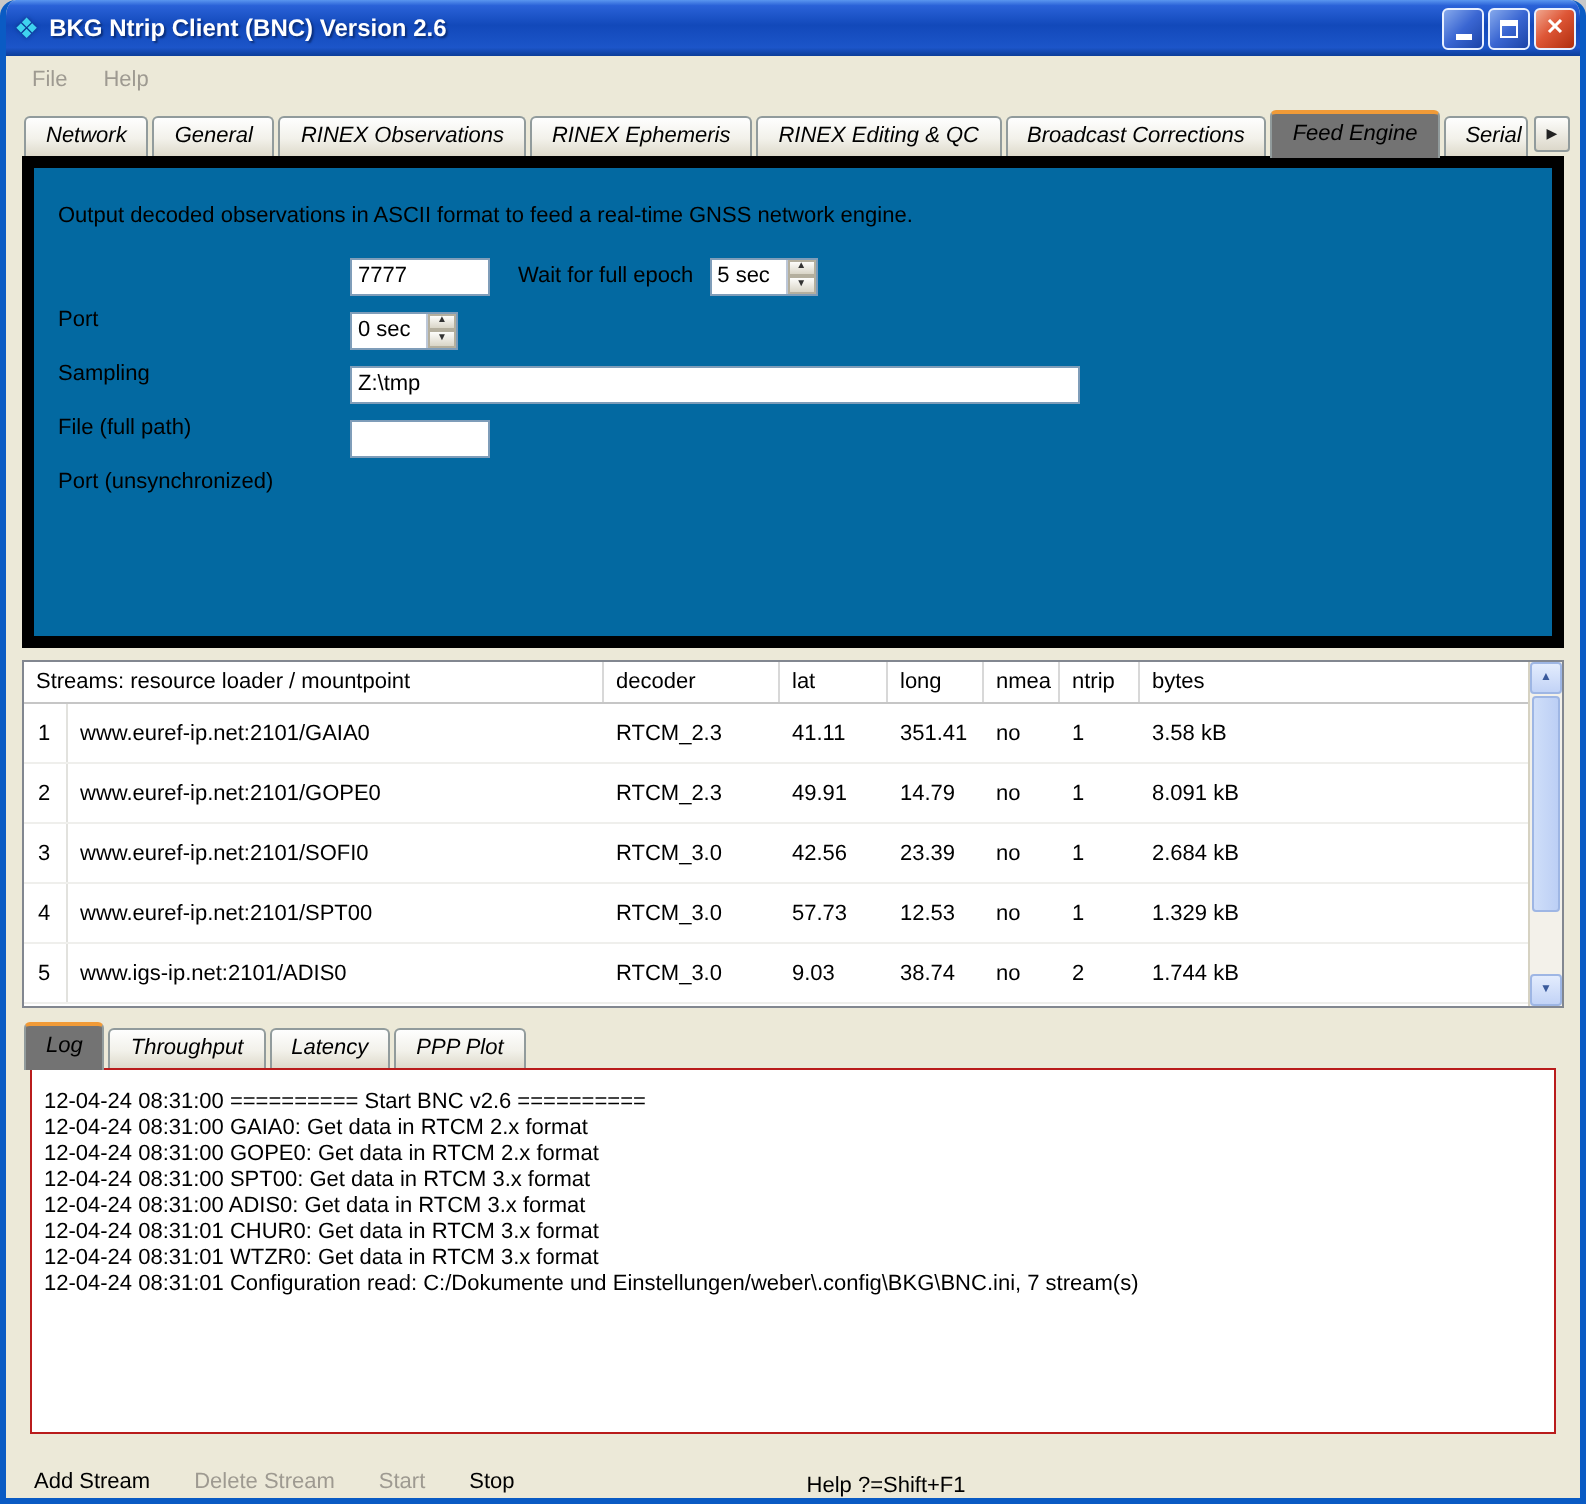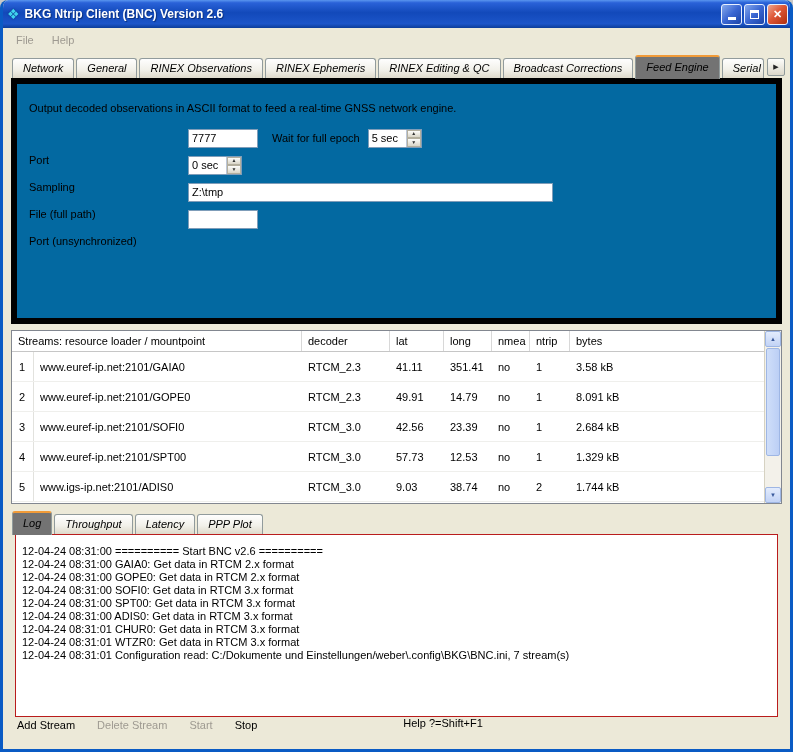--- a/index.html
+++ b/index.html
@@ -56,21 +56,21 @@
     background:linear-gradient(180deg,#fdfdfb,#dcd8ca);
     display:flex; align-items:center; justify-content:center; font-size:7px; color:#222; cursor:pointer;
   }
   
   .pane {
     margin:0 8px; border:6px solid #000000; background:#0369a1;
     height:246px; flex:0 0 246px; position:relative; z-index:1;
   }
   .pane-desc { padding:18px 12px 14px 12px; }
   .form-row { display:flex; align-items:center; margin:0 0 7px 12px; height:20px; }
-  .f-label { width:159px;margin-top:44px; }
+  .f-label { width:146px;margin-top:44px; }
   .f-label2 { margin:0 8px 0 14px; }
   .txt {
     height:19px; border:1px solid #7f9db9; background:#fff; font:11px "Liberation Sans",sans-serif;
     padding:1px 3px;
   }
   .w70 { width:70px; }
   .w365 { width:365px; }
   .spin { display:inline-flex; width:54px; height:19px; border:1px solid #7f9db9; background:#fff; }
   .spin-val { flex:1; padding:2px 3px; }
   .spin-btns { width:15px; display:flex; flex-direction:column; border-left:1px solid #bcc7d8; }
@@ -101,21 +101,21 @@
               background:linear-gradient(90deg,#cfdef9,#bccff5); border:1px solid #9eb6e4; border-radius:2px;
               cursor:grab; }
   
   .btabbar { display:flex; align-items:flex-end; height:30px; flex:0 0 30px; padding:0 0 0 9px;
              position:relative; z-index:2; }
   
   .logbox { margin:0 12px; border:1px solid #b91c1c; background:#fff; height:183px; flex:0 0 183px;
             padding:10px 6px; position:relative; z-index:1; overflow:hidden; }
   .log-line { line-height:13px; white-space:nowrap; }
   
-  .bottombar { flex:1; display:flex; align-items:flex-start; padding:0 10px; }
+  .bottombar { flex:1; display:flex; align-items:flex-end; padding:0 10px; }
   .bb-btn { margin-right:14px; cursor:pointer; background:none; border:none;
             font:11px "Liberation Sans",sans-serif; color:#000; padding:2px 4px; }
   .bb-btn.disabled { color:#9e9a91; cursor:default; }
   .bb-help { margin-left:128px; }
 </style>
 </head>
 <body>
 
 <div class="window">
 
@@ -281,21 +281,20 @@
     <div class="tab selected">Log</div>
     <div class="tab">Throughput</div>
     <div class="tab">Latency</div>
     <div class="tab">PPP Plot</div>
   </div>
 
   <div class="logbox">
     <div class="log-line">12-04-24 08:31:00 ========== Start BNC v2.6 ==========</div>
     <div class="log-line">12-04-24 08:31:00 GAIA0: Get data in RTCM 2.x format</div>
     <div class="log-line">12-04-24 08:31:00 GOPE0: Get data in RTCM 2.x format</div>
-    <div class="log-line">12-04-24 08:31:00 SOFI0: Get data in RTCM 3.x format</div>
     <div class="log-line">12-04-24 08:31:00 SPT00: Get data in RTCM 3.x format</div>
     <div class="log-line">12-04-24 08:31:00 ADIS0: Get data in RTCM 3.x format</div>
     <div class="log-line">12-04-24 08:31:01 CHUR0: Get data in RTCM 3.x format</div>
     <div class="log-line">12-04-24 08:31:01 WTZR0: Get data in RTCM 3.x format</div>
     <div class="log-line">12-04-24 08:31:01 Configuration read: C:/Dokumente und Einstellungen/weber\.config\BKG\BNC.ini, 7 stream(s)</div>
   </div>
 
   <div class="bottombar">
     <button class="bb-btn">Add Stream</button>
     <button class="bb-btn disabled">Delete Stream</button>

